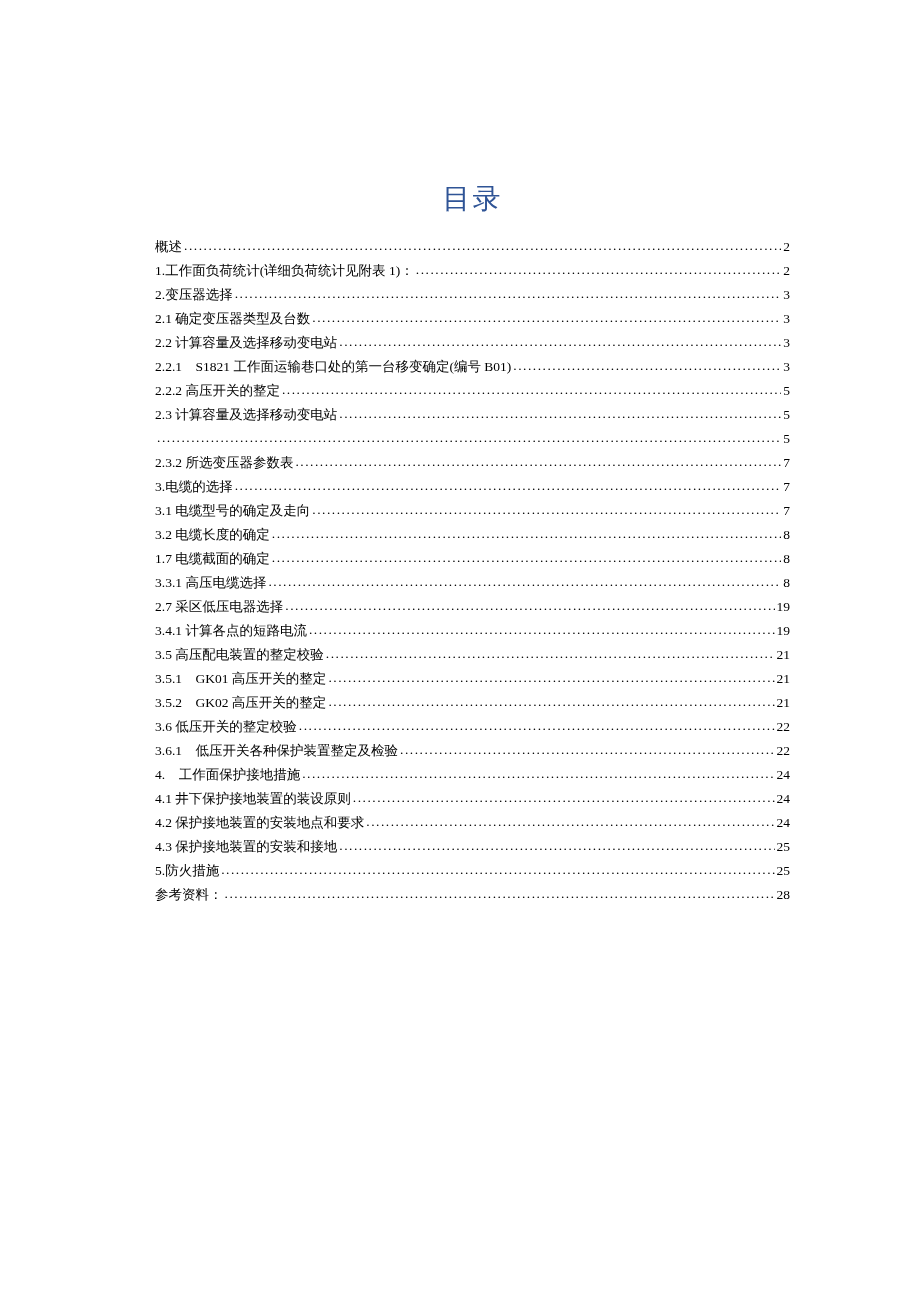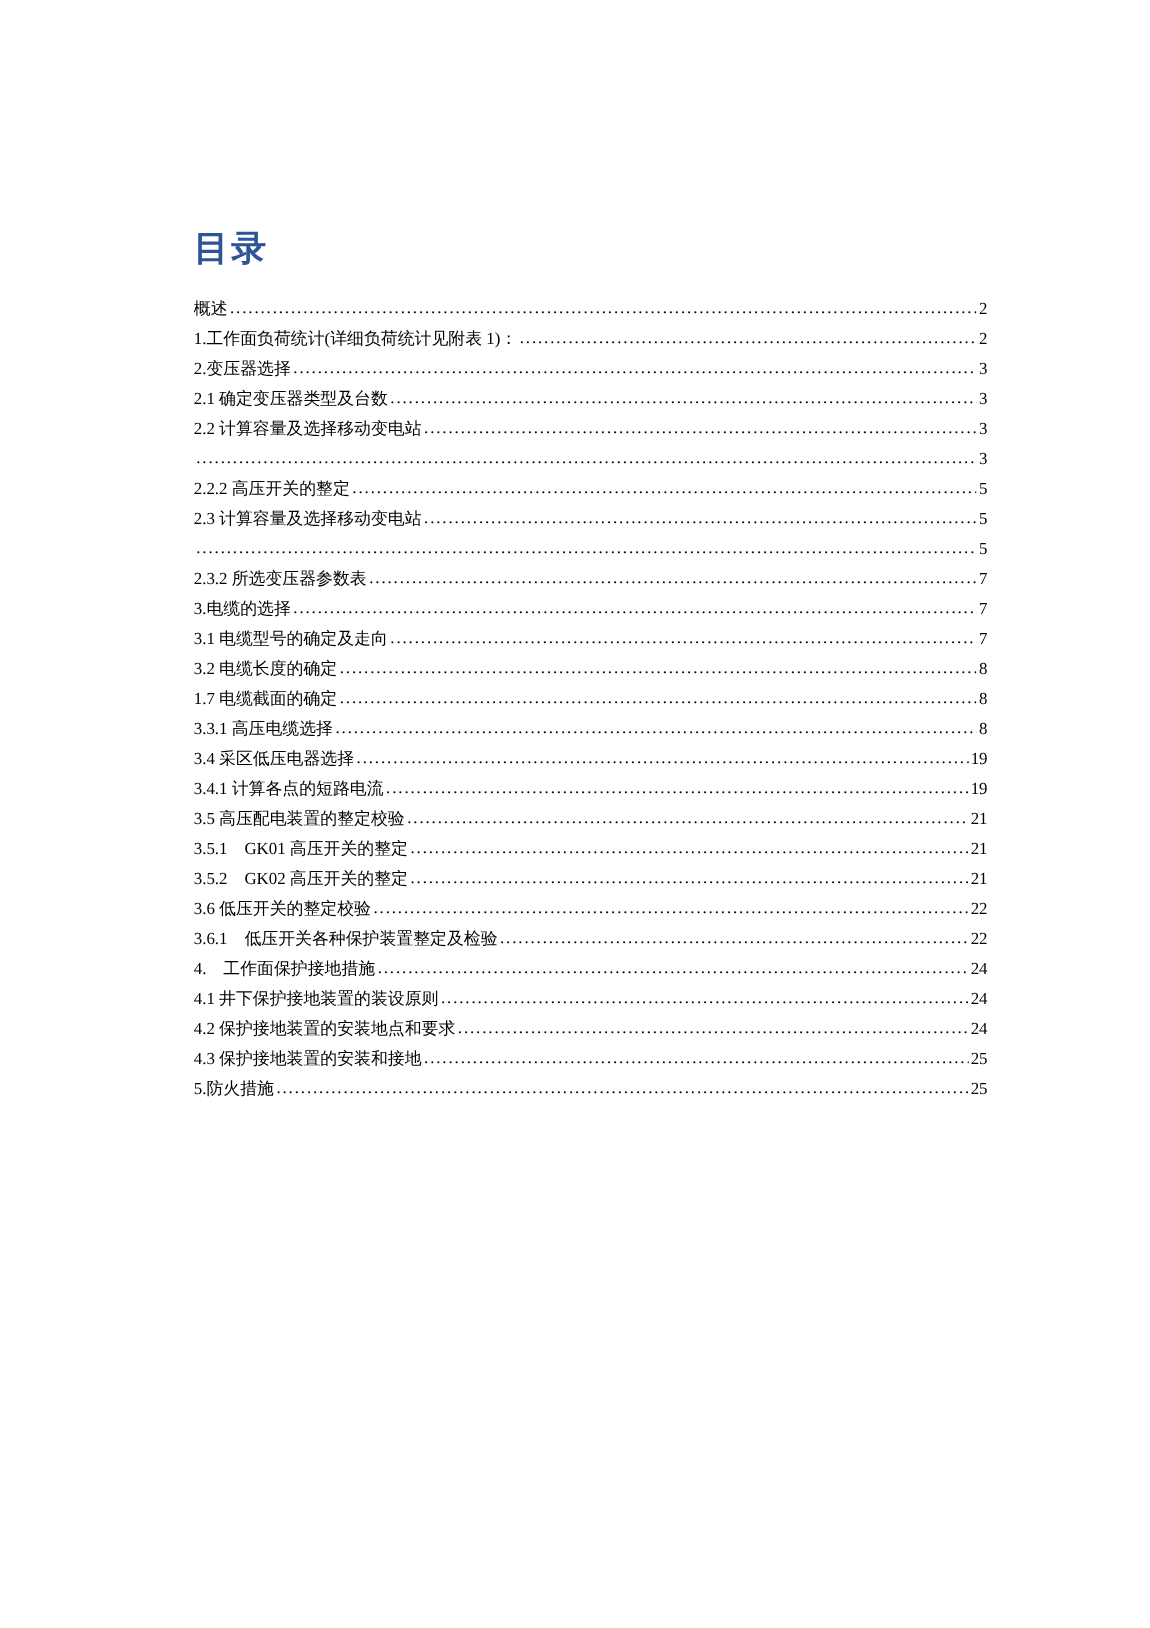--- a/index.html
+++ b/index.html
@@ -11,23 +11,24 @@
       background: #ffffff;
       font-family: "SimSun", "宋体", serif;
       width: 920px;
       height: 1302px;
       padding: 180px 130px 0 155px;
     }
     .title {
       font-family: "SimHei", "黑体", sans-serif;
       font-size: 28px;
       color: #2f5496;
-      font-weight: bold;
+      font-weight: normal;
       margin-bottom: 22px;
       letter-spacing: 2px;
+      text-align: center;
     }
     .toc-list {
       list-style: none;
     }
     .toc-item {
       display: flex;
       align-items: flex-start;
       font-size: 13.5px;
       color: #000000;
       line-height: 1;
@@ -81,20 +82,21 @@
       <span class="toc-label">2.1 确定变压器类型及台数</span>
       <span class="toc-dots"></span>
       <span class="toc-page">3</span>
     </li>
   <li class="toc-item">
       <span class="toc-label">2.2 计算容量及选择移动变电站</span>
       <span class="toc-dots"></span>
       <span class="toc-page">3</span>
     </li>
   <li class="toc-item">
+      <span class="toc-label">2.2.1　S1821 工作面运输巷口处的第一台移变确定(编号 B01)</span>
       <span class="toc-dots"></span>
       <span class="toc-page">3</span>
     </li>
   <li class="toc-item">
       <span class="toc-label">2.2.2 高压开关的整定</span>
       <span class="toc-dots"></span>
       <span class="toc-page">5</span>
     </li>
   <li class="toc-item">
       <span class="toc-label">2.3 计算容量及选择移动变电站</span>
@@ -129,21 +131,21 @@
       <span class="toc-label">1.7 电缆截面的确定</span>
       <span class="toc-dots"></span>
       <span class="toc-page">8</span>
     </li>
   <li class="toc-item">
       <span class="toc-label">3.3.1 高压电缆选择</span>
       <span class="toc-dots"></span>
       <span class="toc-page">8</span>
     </li>
   <li class="toc-item">
-      <span class="toc-label">3.4 采区低压电器选择</span>
+      <span class="toc-label">2.7 采区低压电器选择</span>
       <span class="toc-dots"></span>
       <span class="toc-page">19</span>
     </li>
   <li class="toc-item">
       <span class="toc-label">3.4.1 计算各点的短路电流</span>
       <span class="toc-dots"></span>
       <span class="toc-page">19</span>
     </li>
   <li class="toc-item">
       <span class="toc-label">3.5 高压配电装置的整定校验</span>
@@ -187,14 +189,19 @@
     </li>
   <li class="toc-item">
       <span class="toc-label">4.3 保护接地装置的安装和接地</span>
       <span class="toc-dots"></span>
       <span class="toc-page">25</span>
     </li>
   <li class="toc-item">
       <span class="toc-label">5.防火措施</span>
       <span class="toc-dots"></span>
       <span class="toc-page">25</span>
+    </li>
+  <li class="toc-item">
+      <span class="toc-label">参考资料：</span>
+      <span class="toc-dots"></span>
+      <span class="toc-page">28</span>
     </li>
 </ul>
 
 </body></html>

